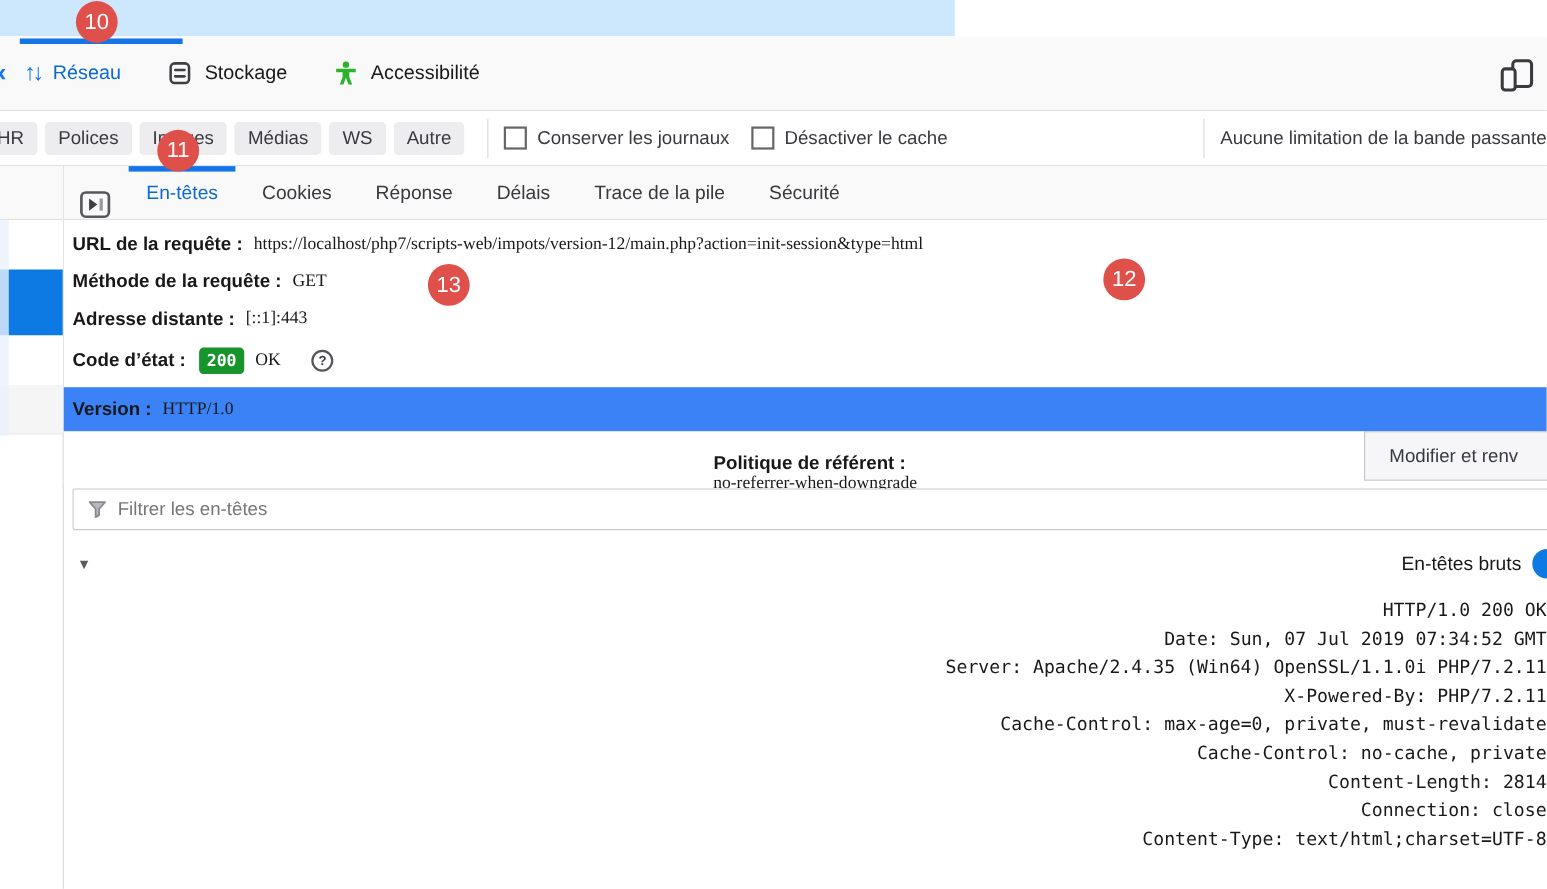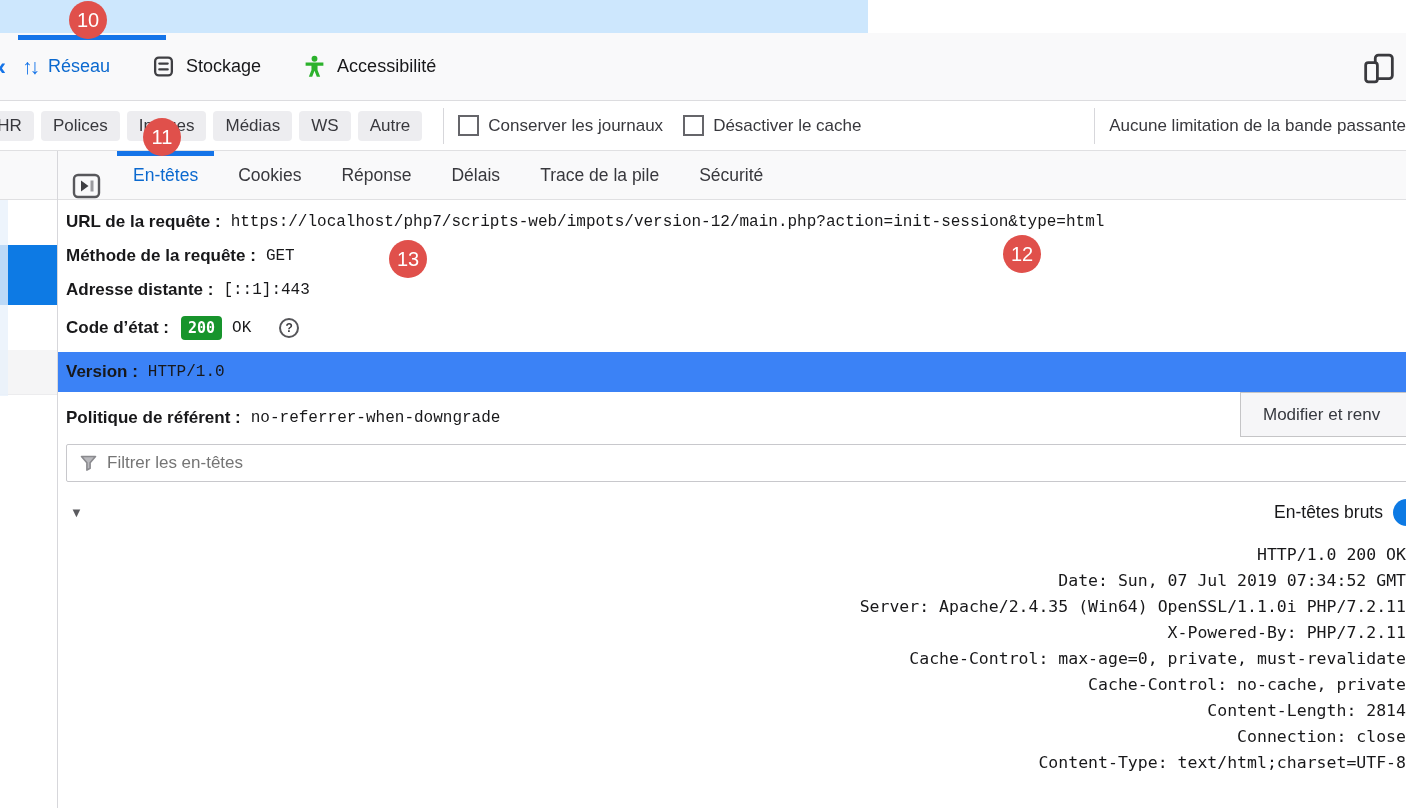--- a/index.html
+++ b/index.html
@@ -48,28 +48,28 @@
   #pause-icon-box { margin-left:14px; margin-right:12px; display:flex; align-items:center; }
   .dtab { position:relative; height:100%; display:flex; align-items:center; padding:0 20px;
           font-size:17.5px; color:#38383d; white-space:nowrap; }
   .dtab.active { color:#0b69cf; }
   .dtab.active::before { content:""; position:absolute; left:4px; right:4px; top:0; height:5px; background:#1574e8; }
 
   
   #summary { left:58px; top:200px; width:1348px; height:240px; background:#fff; }
   .srow { position:absolute; left:0; width:1348px; display:flex; align-items:center; padding-left:8px; }
   .srow .lab { font-weight:bold; font-size:17px; color:#18181a; white-space:nowrap; }
-  .srow .val { font-family:Liberation Mono, monospace; font-size:16px; color:#18181a;
+  .srow .val { font-family:Liberation Serif, serif; font-size:16px; color:#18181a;
                margin-left:10px; white-space:nowrap;text-align:center; }
   #row-url { top:5px; height:34px; }
   #row-method { top:39px; height:34px; }
   #row-addr { top:73px; height:34px; }
   #row-status { top:107px; height:41px; }
   #row-version { top:152px; height:40px; background:#3b82f6; }
-  #row-referrer { top:197px; height:41px; }
+  #row-referrer { top:211px; height:41px;flex-direction:column; }
   #status-badge { margin-left:12px; background:#17942c; color:#fff; font-family:"DejaVu Sans Mono", monospace;
                   font-size:15px; font-weight:bold; padding:3px 7px; border-radius:4px; }
   #help-icon { width:20px; height:20px; border:2px solid #56565a; border-radius:50%; margin-left:28px;
                display:flex; align-items:center; justify-content:center;
                font-size:12px; font-weight:bold; color:#3a3a3e; }
   #resend-button { position:absolute; left:1240px; top:392px; width:200px; height:45px;
                    background:#f6f6f8; border:1px solid #c5c5c7; font-size:17px; color:#36393f;
                    display:flex; align-items:center; padding-left:22px; }
 
   

